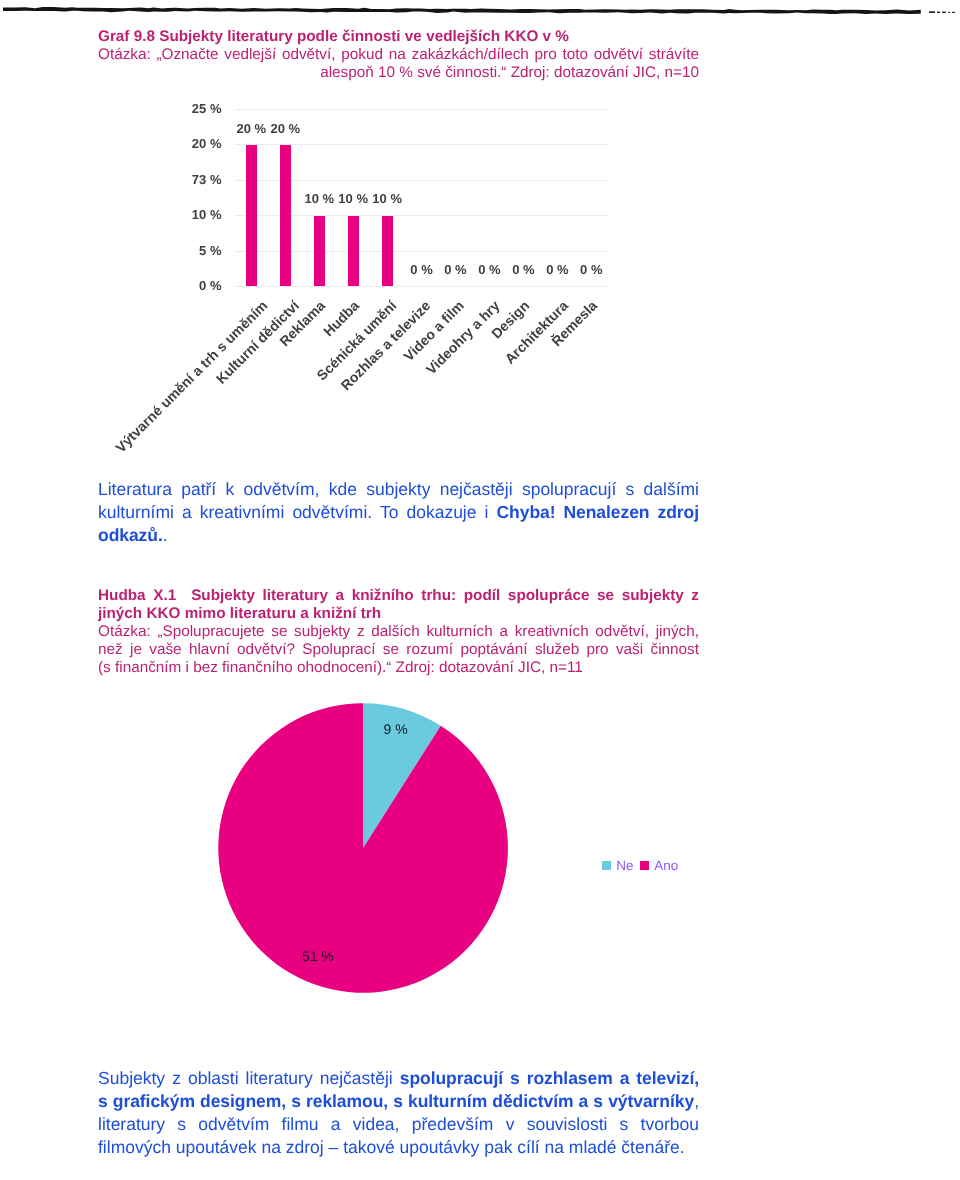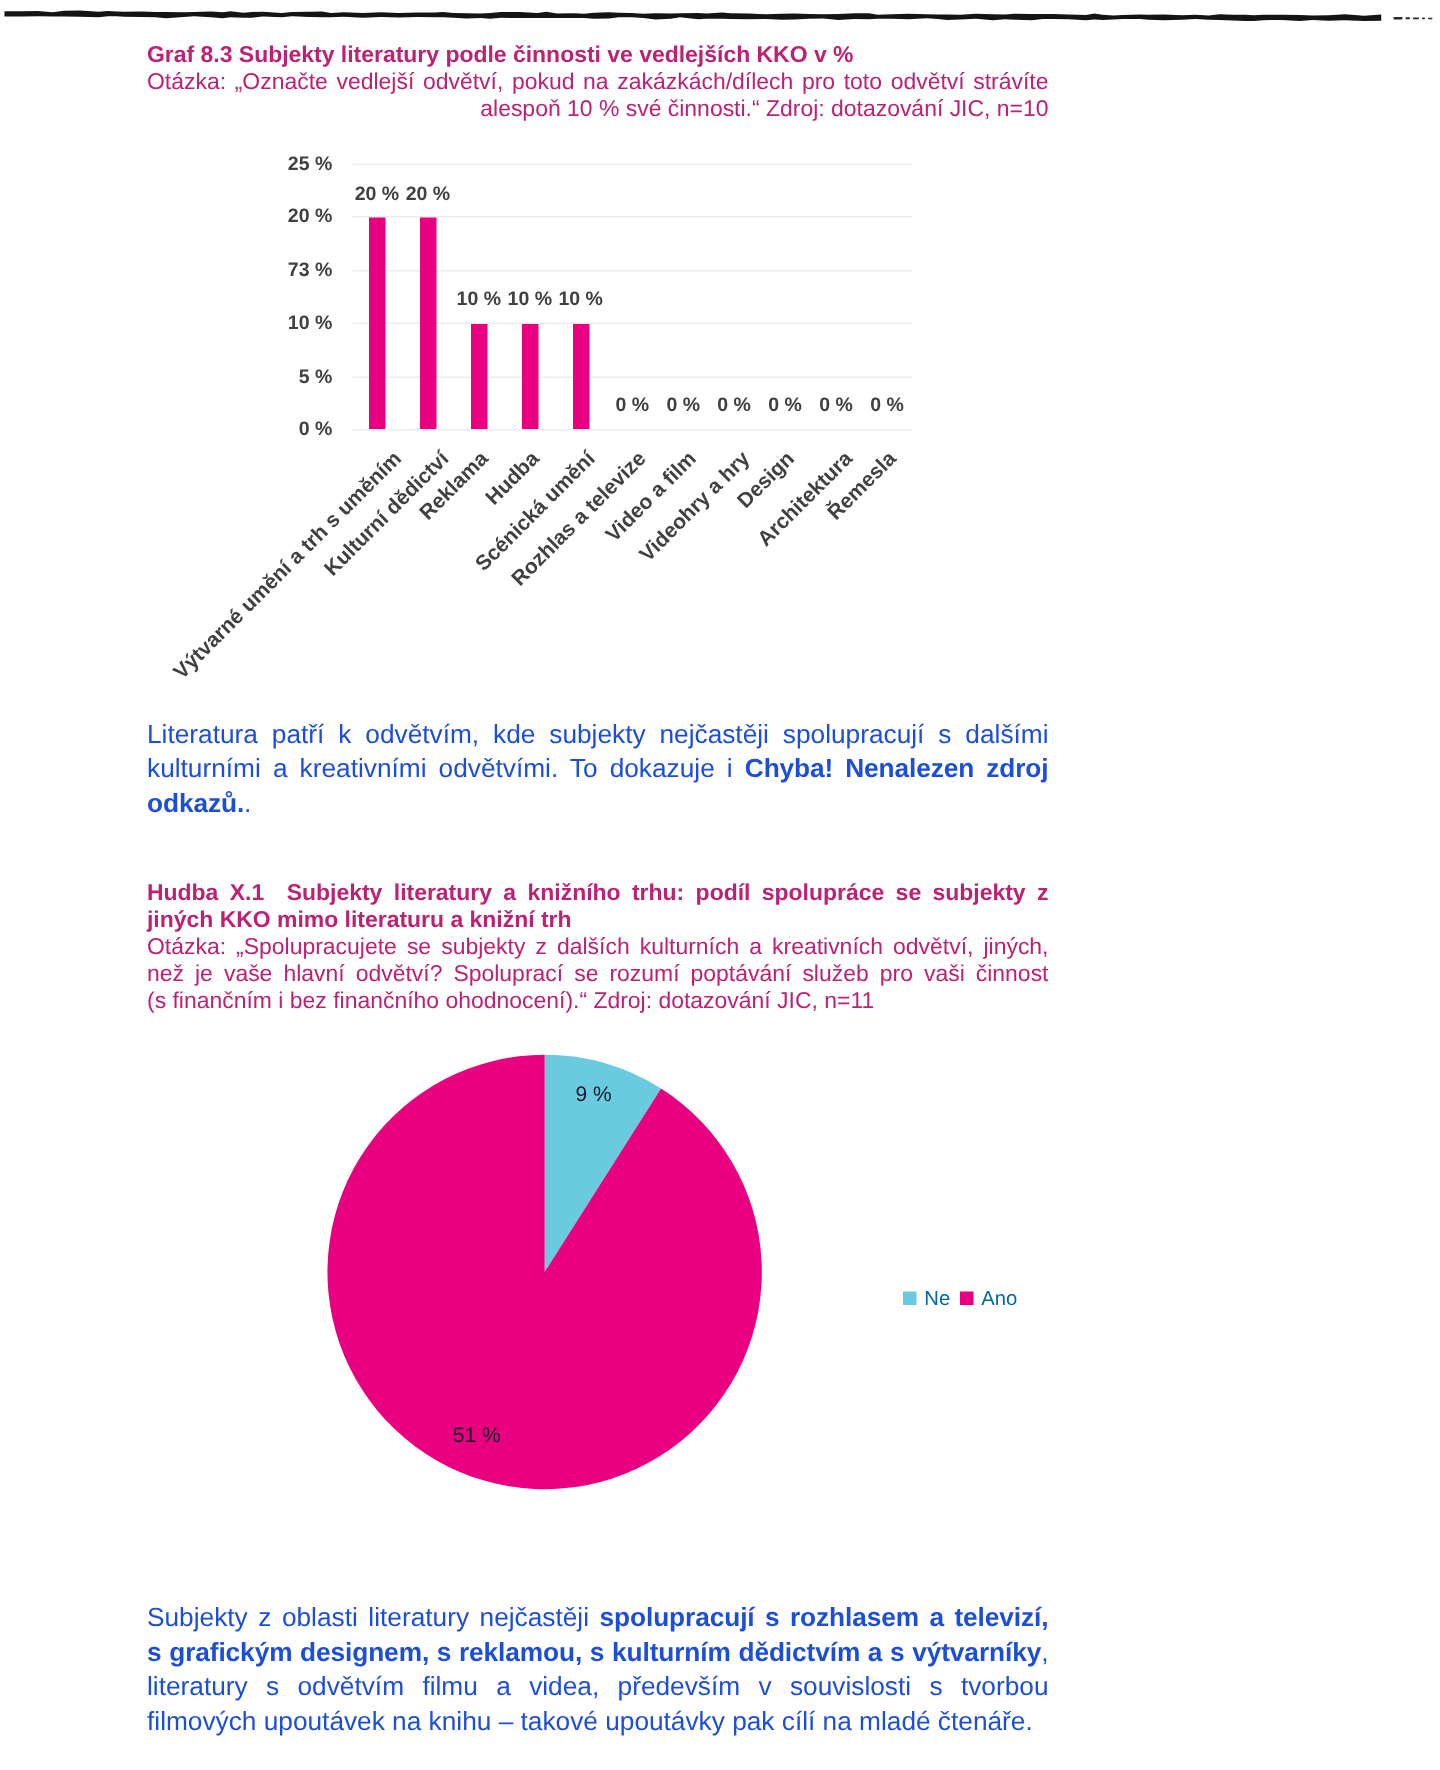--- a/index.html
+++ b/index.html
@@ -29,41 +29,41 @@
   
   .para{position:absolute;font-size:17.5px;line-height:23.2px;color:#1d4ed8;
         text-align:justify;}
   .para b{font-weight:bold;letter-spacing:-0.06px;}
 
   
   .pie{position:absolute;}
   .pie-svg{position:absolute;left:0;top:0;}
   .pielabel{position:absolute;font-size:14px;color:#101828;white-space:nowrap;}
   .legend{position:absolute;display:flex;align-items:flex-start;
-          font-size:13.5px;color:#0369a1;line-height:1;}
+          font-size:13.5px;color:#8b5cf6;line-height:1;}
   .sw{width:8.7px;height:8.7px;display:inline-block;}
 </style>
 </head>
 <body>
 
 <div class="page">
 
   <svg class="scanline" width="960" height="22" viewBox="0 0 960 22">
     <path class="scan-main" d="M3.0,7.49 L15.4,7.57 L25.1,7.34 L35.1,8.23 L42.6,7.09 L53.1,6.94 L65.8,7.8 L72.1,7.31 L77.6,7.7 L82.8,7.81 L94.5,7.74 L103.5,8.04 L110.8,7.95 L122.5,8.24 L129.3,8.06 L140.5,7.61 L148.5,8.14 L153.6,7.43 L162.3,8.53 L167.9,7.95 L175.1,7.81 L187.8,8.61 L194.7,8.08 L206.1,7.81 L214.7,7.72 L220.7,8.6 L229.1,8.12 L241.9,8.67 L254.0,8.1 L265.8,8.74 L278.7,8.27 L289.9,8.38 L295.5,7.97 L302.4,8.6 L311.0,8.87 L320.6,9.04 L326.9,8.61 L333.9,8.05 L346.4,7.93 L358.4,8.73 L364.3,7.83 L371.2,8.98 L382.8,8.88 L389.2,9.18 L396.0,8.47 L405.9,8.2 L412.6,8.46 L421.1,8.6 L429.1,9.11 L437.0,8.79 L447.2,8.93 L453.3,8.78 L465.6,8.71 L470.8,9.03 L481.6,8.38 L487.2,8.8 L499.4,9.03 L510.8,9.49 L521.3,9.11 L529.6,9.04 L539.2,9.28 L548.9,9.52 L559.0,9.3 L569.8,8.89 L579.4,8.89 L585.1,9.79 L594.9,9.42 L605.5,9.18 L617.9,9.45 L625.3,9.71 L631.6,9.59 L640.2,9.85 L650.5,9.18 L661.9,9.51 L670.0,9.66 L676.1,9.21 L687.9,9.35 L695.1,9.26 L702.3,9.35 L712.3,9.7 L724.0,10.07 L729.6,8.92 L735.0,9.77 L742.4,10.28 L748.5,9.99 L760.2,9.74 L765.5,9.87 L775.6,9.66 L788.2,10.17 L797.0,9.88 L805.8,10.27 L813.0,9.56 L822.2,9.79 L830.3,9.86 L836.0,10.14 L842.0,9.8 L854.3,9.81 L866.4,9.94 L875.1,10.38 L885.8,10.24 L896.6,9.53 L909.4,10.52 L920.8,9.69 L920.8,13.75 L909.4,14.03 L896.6,13.58 L885.8,13.9 L875.1,13.39 L866.4,14.05 L854.3,13.36 L842.0,13.44 L836.0,13.92 L830.3,13.92 L822.2,13.62 L813.0,13.31 L805.8,13.23 L797.0,12.6 L788.2,13.17 L775.6,13.57 L765.5,13.24 L760.2,12.65 L748.5,12.72 L742.4,13.01 L735.0,13.32 L729.6,12.93 L724.0,13.45 L712.3,12.87 L702.3,12.67 L695.1,12.64 L687.9,13.48 L676.1,13.17 L670.0,12.84 L661.9,13.54 L650.5,12.52 L640.2,13.04 L631.6,13.28 L625.3,12.71 L617.9,12.17 L605.5,12.8 L594.9,12.47 L585.1,12.53 L579.4,12.85 L569.8,12.69 L559.0,13.32 L548.9,12.34 L539.2,12.56 L529.6,13.04 L521.3,13.12 L510.8,12.71 L499.4,12.79 L487.2,12.61 L481.6,12.58 L470.8,12.45 L465.6,12.85 L453.3,11.51 L447.2,12.51 L437.0,12.96 L429.1,12.01 L421.1,11.56 L412.6,11.57 L405.9,12.27 L396.0,12.45 L389.2,11.99 L382.8,12.02 L371.2,12.06 L364.3,11.97 L358.4,12.06 L346.4,12.05 L333.9,11.86 L326.9,12.54 L320.6,12.01 L311.0,12.29 L302.4,11.86 L295.5,11.54 L289.9,11.52 L278.7,11.36 L265.8,11.59 L254.0,11.39 L241.9,11.82 L229.1,11.23 L220.7,11.48 L214.7,11.52 L206.1,11.35 L194.7,10.87 L187.8,11.49 L175.1,11.01 L167.9,11.81 L162.3,11.83 L153.6,11.49 L148.5,12.11 L140.5,11.58 L129.3,10.87 L122.5,11.41 L110.8,12.15 L103.5,11.42 L94.5,11.4 L82.8,11.17 L77.6,10.76 L72.1,10.8 L65.8,11.43 L53.1,11.12 L42.6,11.0 L35.1,11.07 L25.1,10.81 L15.4,11.03 L3.0,11.03 Z" fill="#141414"></path>
     <g class="scan-fade" fill="#2a2a2a">
       <rect x="929" y="11.3" width="6" height="1.7" rx="0.6"></rect>
       <rect x="937" y="11.5" width="3" height="1.4" rx="0.5"></rect>
       <rect x="942" y="11.6" width="4" height="1.3" rx="0.5"></rect>
       <rect x="948" y="11.7" width="2" height="1.2" rx="0.5"></rect>
       <rect x="952" y="11.8" width="3" height="1.1" rx="0.5"></rect>
     </g>
   </svg>
 
   <div class="caption" style="left:98px;top:27.5px;width:601px;text-align:justify;">
-    <div style="text-align:left"><b>Graf 8.3 Subjekty literatury podle činnosti ve vedlejších KKO v %</b></div>
+    <div style="text-align:left"><b>Graf 9.8 Subjekty literatury podle činnosti ve vedlejších KKO v %</b></div>
     <div style="text-align:justify;text-align-last:justify"><span>Otázka: „Označte vedlejší odvětví, pokud na zakázkách/dílech pro toto odvětví strávíte</span></div>
     <div style="text-align:right"><span>alespoň 10 % své činnosti.“ Zdroj: dotazování JIC, n=10</span></div>
   </div>
 
   <div class="barchart" style="left:0px;top:0px;width:960px;height:460px;font-weight:bold;">
       <div class="gridline" style="left: 234.5px; top: 109.1px; width: 373.6px;"></div>
       <div class="ytick" style="left: 163.5px; top: 101.1px; width: 58px;">25 %</div>
       <div class="gridline" style="left: 234.5px; top: 144.46px; width: 373.6px;"></div>
       <div class="ytick" style="left: 163.5px; top: 136.46px; width: 58px;">20 %</div>
       <div class="gridline" style="left: 234.5px; top: 179.82px; width: 373.6px;"></div>
@@ -137,16 +137,16 @@
           <span class="sw" style="background: rgb(232, 0, 128);"></span>
           <span>Ano</span>
         </span>
       </div>
     </div>
 
   <div class="para" style="left:98px;top:1066.5px;width:601px;">
       <div style="text-align: justify; text-align-last: justify;"><span>Subjekty z&nbsp;oblasti literatury nejčastěji </span><b>spolupracují s&nbsp;rozhlasem a televizí,</b></div>
       <div style="text-align: justify; text-align-last: justify;"><b>s&nbsp;grafickým designem, s&nbsp;reklamou, s&nbsp;kulturním dědictvím a s&nbsp;výtvarníky</b><span>,</span></div>
       <div style="text-align: justify; text-align-last: justify;"><span>literatury s&nbsp;odvětvím filmu a videa, především v&nbsp;souvislosti s tvorbou</span></div>
-      <div style="text-align: justify; text-align-last: left;"><span>filmových upoutávek na knihu – takové upoutávky pak cílí na mladé čtenáře.</span></div>
+      <div style="text-align: justify; text-align-last: left;"><span>filmových upoutávek na zdroj – takové upoutávky pak cílí na mladé čtenáře.</span></div>
     </div>
 
 </div>
 
 </body></html>

